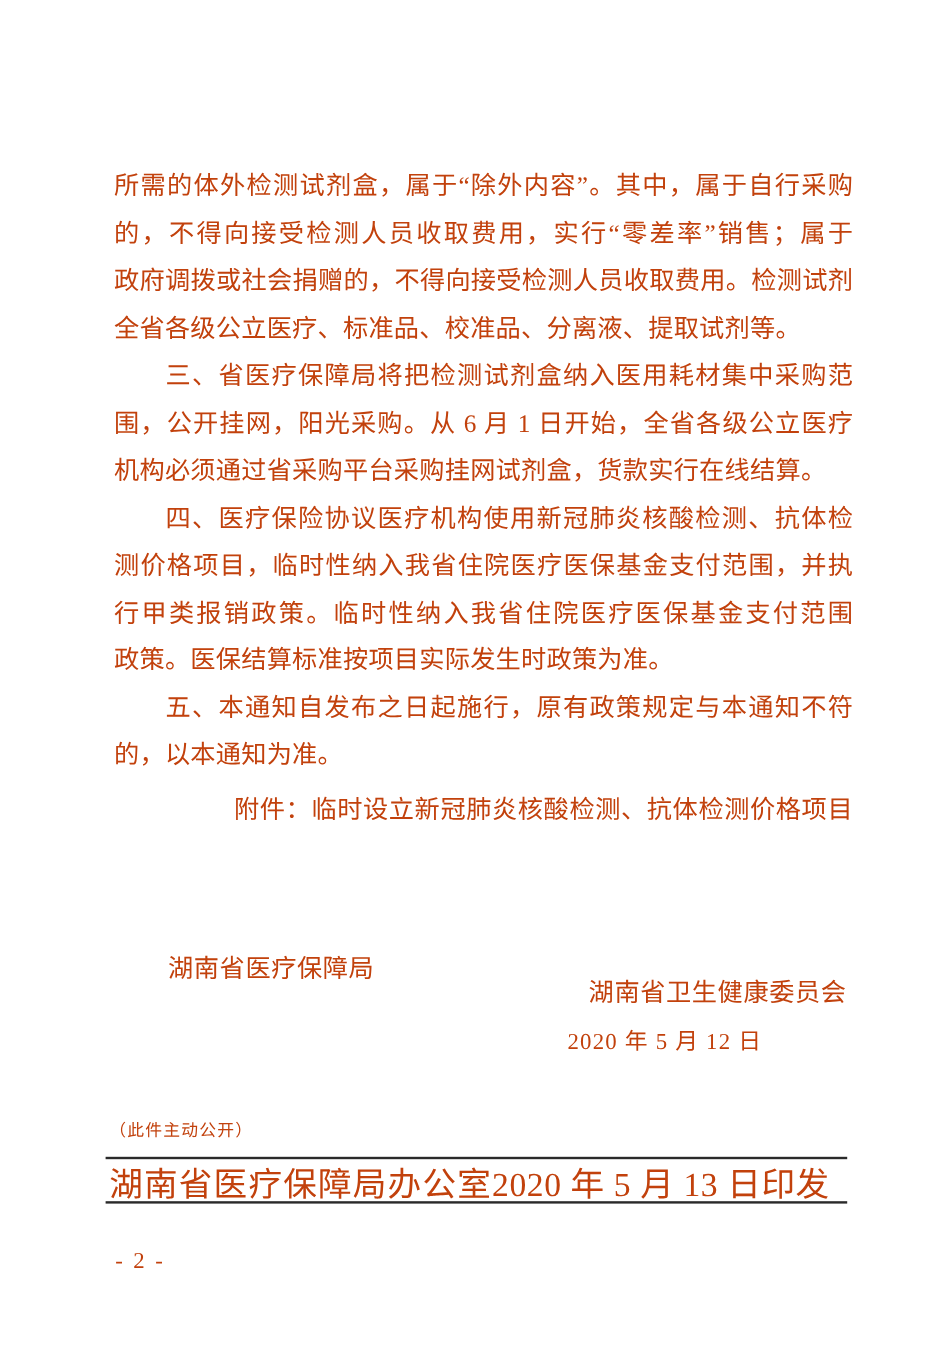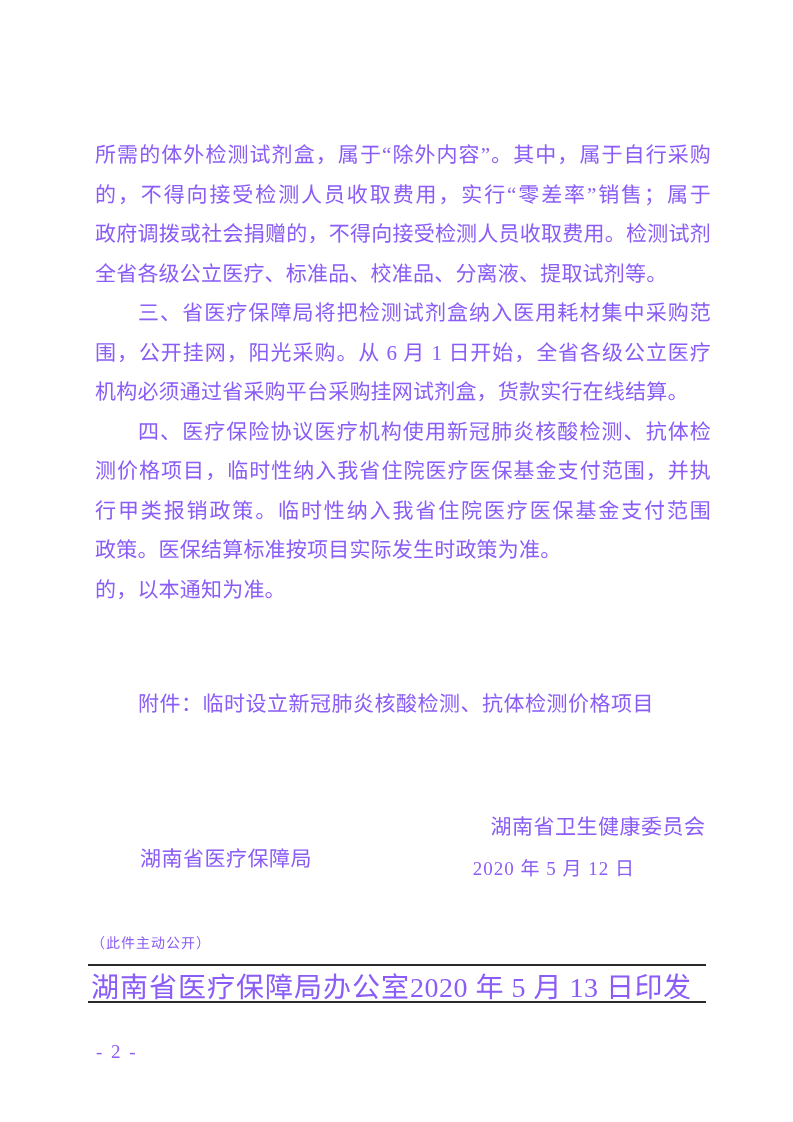--- a/index.html
+++ b/index.html
@@ -7,21 +7,21 @@
     padding: 0;
     background: #ffffff;
   }
   .page {
     position: relative;
     width: 793px;
     height: 1122px;
     background: #ffffff;
     overflow: hidden;
     font-family: "Liberation Serif", "DejaVu Serif", serif;
-    color: #8b5cf6;
+    color: #c2410c;
   }
   
   .body-text {
     position: absolute;
     left: 95px;
     top: 136px;
     width: 616px;
     font-size: 21px;
   }
   .line {
@@ -32,33 +32,34 @@
   .just {
     text-align: justify;
     text-align-last: justify;
   }
   .indent {
     text-indent: 43px;
   }
   .attachment {
     position: absolute;
     left: 95px;
-    top: 685px;
+    top: 656px;
     width: 616px;
     height: 39.5px;
     line-height: 39.5px;
     font-size: 21px;
     text-indent: 43px;
     letter-spacing: 0.5px;
+    text-align: right;
   }
   
   .sig-left {
     position: absolute;
     left: 140px;
-    top: 844px;
+    top: 792px;
     height: 30px;
     line-height: 30px;
     font-size: 21px;
     letter-spacing: 0.5px;
     text-align: center;
   }
   .sig-right {
     position: absolute;
     left: 442px;
     top: 812px;
@@ -149,20 +150,21 @@
 
     <div class="line just indent">三、省医疗保障局将把检测试剂盒纳入医用耗材集中采购范</div>
     <div class="line just">围，公开挂网，阳光采购。从 6 月 1 日开始，全省各级公立医疗</div>
     <div class="line">机构必须通过省采购平台采购挂网试剂盒，货款实行在线结算。</div>
 
     <div class="line just indent">四、医疗保险协议医疗机构使用新冠肺炎核酸检测、抗体检</div>
     <div class="line just">测价格项目，临时性纳入我省住院医疗医保基金支付范围，并执</div>
     <div class="line just">行甲类报销政策。临时性纳入我省住院医疗医保基金支付范围</div>
     <div class="line">政策。医保结算标准按项目实际发生时政策为准。</div>
 
+    <div class="line just indent">五、本通知自发布之日起施行，原有政策规定与本通知不符</div>
     <div class="line">的，以本通知为准。</div>
   </div>
 
   <div class="attachment">附件：临时设立新冠肺炎核酸检测、抗体检测价格项目</div>
 
   <div class="sig-left">湖南省医疗保障局</div>
   <div class="sig-right">湖南省卫生健康委员会</div>
   <div class="sig-date">2020 年 5 月 12 日</div>
 
   <div class="disclosure">（此件主动公开）</div>

